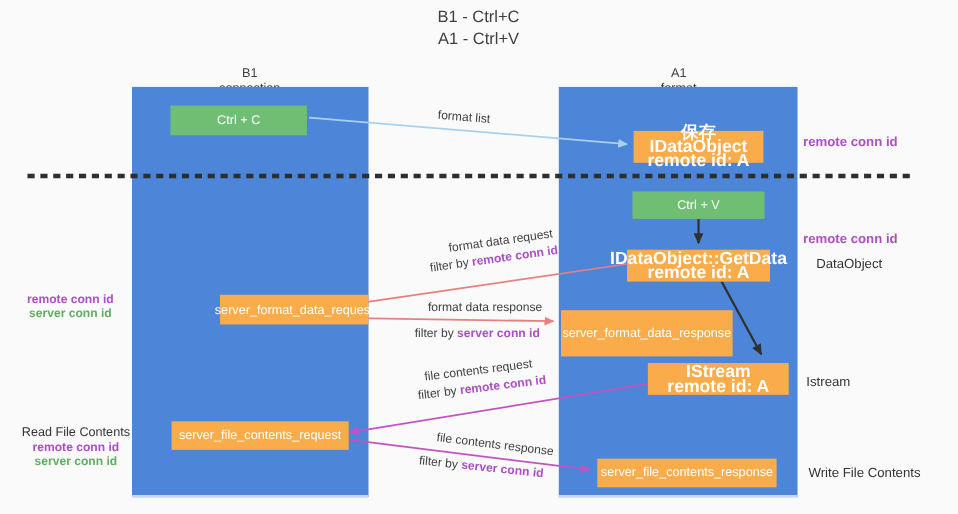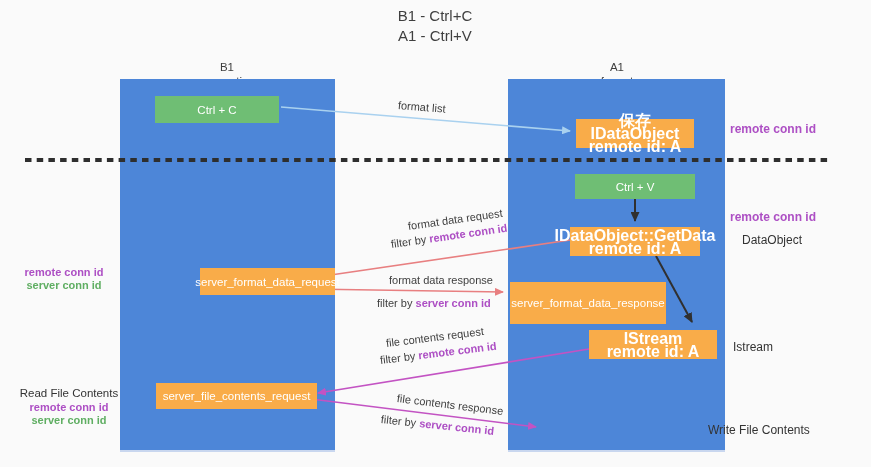--- a/index.html
+++ b/index.html
@@ -115,20 +115,23 @@
 
   <div class="node orange double" style="left:589px; top:330px; width:128px; height:29px;">
     <span>IStream</span>
     <span>remote id: A</span>
   </div>
 
   <div class="node orange single" style="left:156px; top:383px; width:161px; height:26px;">
     <span>server_file_contents_request</span>
   </div>
 
+  <div class="node orange single" style="left:543px; top:417px; width:163px; height:26px;">
+    <span>server_file_contents_response</span>
+  </div>
 
   <div class="abs edge-label" style="left:398px; top:99px; transform:rotate(4.5deg);">format list</div>
 
   <div class="abs edge-label" style="left:408px; top:220px; transform:rotate(-8deg);">format data request</div>
   <div class="abs edge-label" style="left:391px; top:238px; transform:rotate(-8deg);">
     <span>filter by </span><span class="hl-purple">remote conn id</span>
   </div>
 
   <div class="abs edge-label" style="left:389px; top:274px;">format data response</div>
   <div class="abs edge-label" style="left:377px; top:297px;">
@@ -142,21 +145,21 @@
 
   <div class="abs edge-label" style="left:397px; top:392px; transform:rotate(7deg);">file contents response</div>
   <div class="abs edge-label" style="left:381px; top:413px; transform:rotate(6deg);">
     <span>filter by </span><span class="hl-purple">server conn id</span>
   </div>
 
   <div class="abs side-label purple" style="left:730px; top:122px;">remote conn id</div>
   <div class="abs side-label purple" style="left:730px; top:210px;">remote conn id</div>
   <div class="abs side-label" style="left:742px; top:233px;">DataObject</div>
   <div class="abs side-label" style="left:733px; top:340px;">Istream</div>
-  <div class="abs side-label" style="left:708px; top:423px;">Write File Contents</div>
+  <div class="abs side-label" style="left:735px; top:423px;">Write File Contents</div>
 
   <div class="abs side-block" style="left:18px; top:266px; width:92px;">
     <div class="hl-purple">remote conn id</div>
     <div class="hl-green">server conn id</div>
   </div>
 
   <div class="abs side-block" style="left:14px; top:385px; width:110px;">
     <div class="read-title">Read File Contents</div>
     <div class="hl-purple">remote conn id</div>
     <div class="hl-green">server conn id</div>

